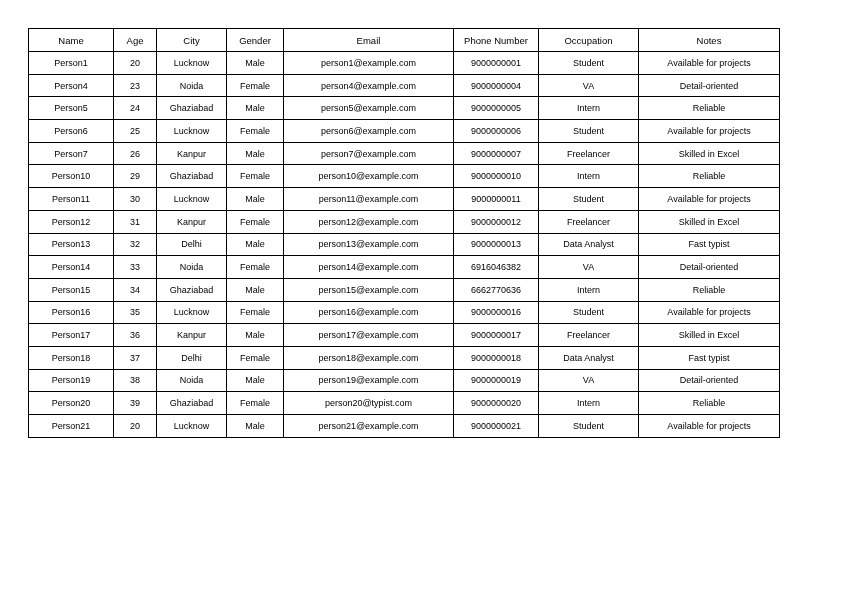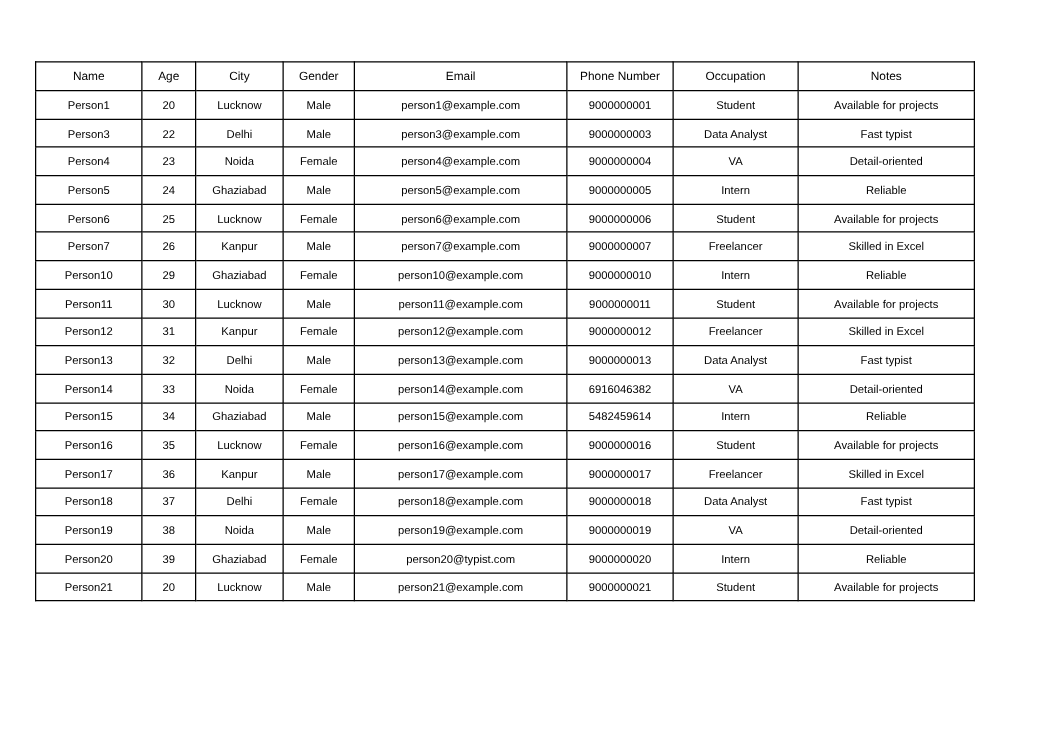--- a/index.html
+++ b/index.html
@@ -4,21 +4,20 @@
 <style>
   html, body { margin:0; padding:0; background:#ffffff; }
   body { width:842px; height:595px; position:relative; overflow:hidden; }
   table {
     position:absolute; left:28px; top:28px;
     border-collapse:collapse;
     font-family:"Liberation Sans", sans-serif;
     font-size:9px; color:#000;
     table-layout:fixed;
     width:752px;
-    margin-top:21px;
   }
   th, td {
     border:1px solid #000;
     text-align:center;
     padding:0;
     height:21.7px;
     white-space:nowrap;
     overflow:hidden;
   }
   th { font-weight:normal; font-size:9.5px; height:22px; }
@@ -54,30 +53,20 @@
         <td>Person1</td>
         <td>20</td>
         <td>Lucknow</td>
         <td>Male</td>
         <td>person1@example.com</td>
         <td>9000000001</td>
         <td>Student</td>
         <td>Available for projects</td>
       </tr>
       <tr>
-        <td>Person3</td>
-        <td>22</td>
-        <td>Delhi</td>
-        <td>Male</td>
-        <td>person3@example.com</td>
-        <td>9000000003</td>
-        <td>Data Analyst</td>
-        <td>Fast typist</td>
-      </tr>
-      <tr>
         <td>Person4</td>
         <td>23</td>
         <td>Noida</td>
         <td>Female</td>
         <td>person4@example.com</td>
         <td>9000000004</td>
         <td>VA</td>
         <td>Detail-oriented</td>
       </tr>
       <tr>
@@ -159,21 +148,21 @@
         <td>6916046382</td>
         <td>VA</td>
         <td>Detail-oriented</td>
       </tr>
       <tr>
         <td>Person15</td>
         <td>34</td>
         <td>Ghaziabad</td>
         <td>Male</td>
         <td>person15@example.com</td>
-        <td>5482459614</td>
+        <td>6662770636</td>
         <td>Intern</td>
         <td>Reliable</td>
       </tr>
       <tr>
         <td>Person16</td>
         <td>35</td>
         <td>Lucknow</td>
         <td>Female</td>
         <td>person16@example.com</td>
         <td>9000000016</td>

